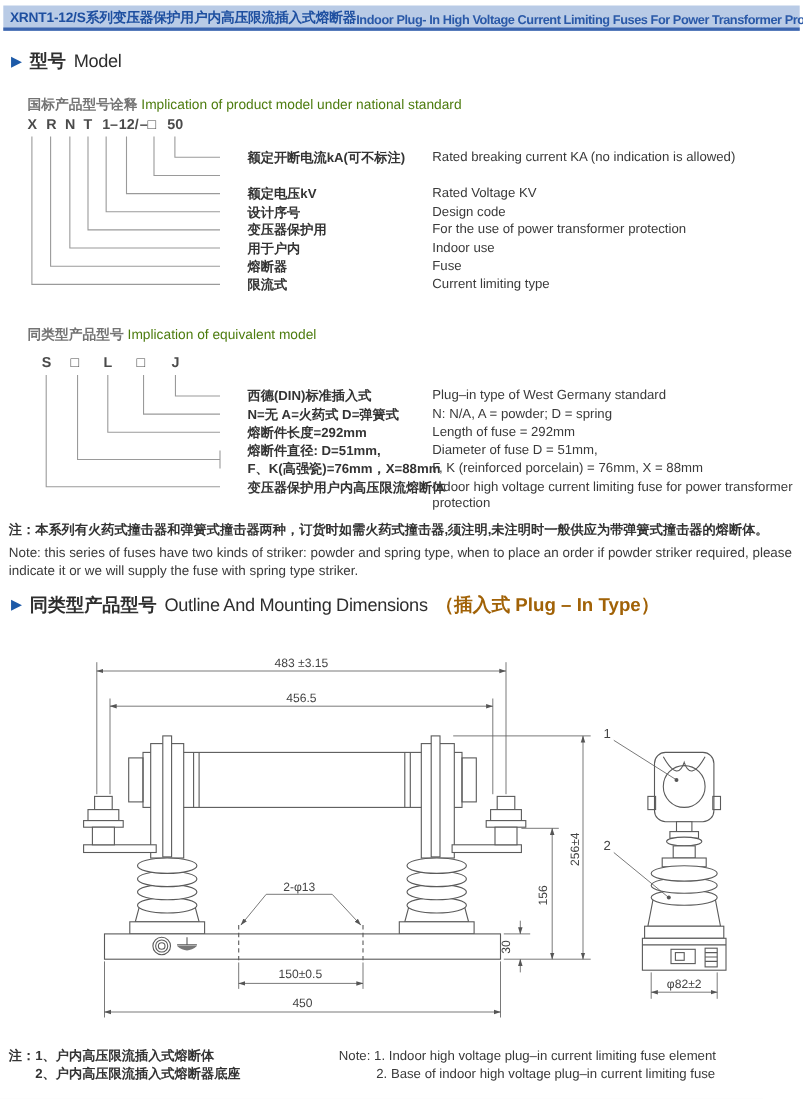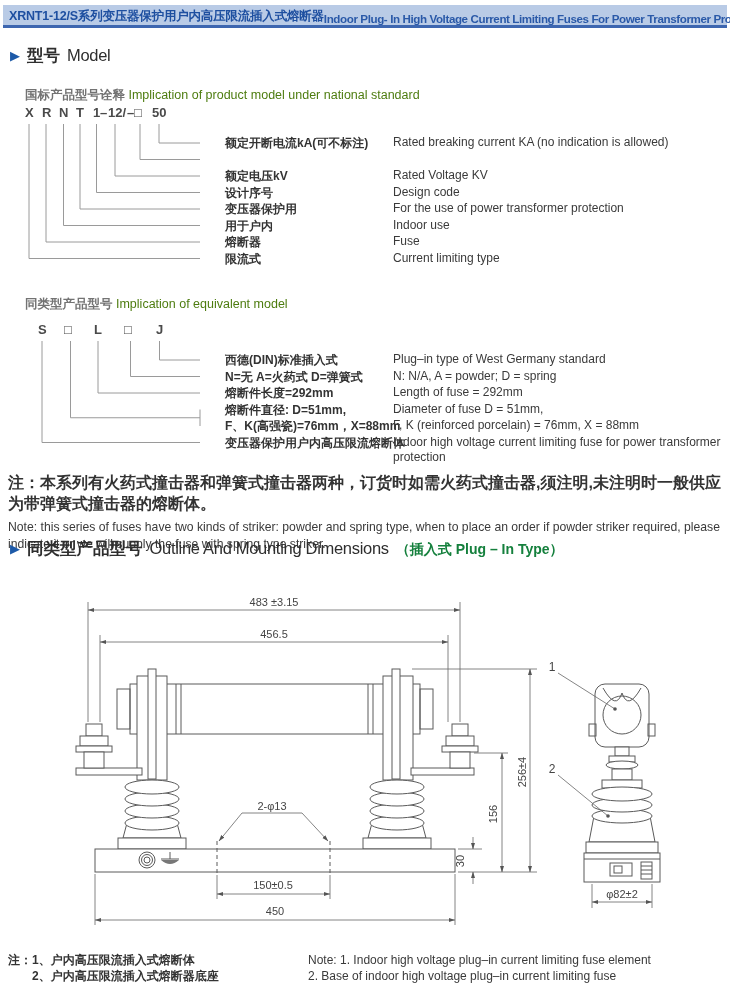--- a/index.html
+++ b/index.html
@@ -9,42 +9,42 @@
   #header-bar{position:absolute;top:5px;left:3px;right:3px;height:23px;background:#b9cbe6;
               border-bottom:3px solid #3d66b0;display:flex;align-items:flex-end;justify-content:space-between;
               padding:0 6px;box-sizing:border-box;white-space:nowrap;}
   #header-bar .cn{font-size:12.5px;font-weight:700;color:#1e4fa0;letter-spacing:-0.2px;}
   #header-bar .en{font-size:11.6px;font-weight:700;color:#2a59a8;letter-spacing:-0.4px;}
   
   .sec-head{position:absolute;left:10px;display:flex;align-items:baseline;gap:7px;white-space:nowrap;}
   .sec-head .tri{color:#1d5aa8;font-size:13px;position:relative;top:-1px;}
   .sec-head .h-cn{font-size:16.5px;font-weight:700;color:#2e2e2e;}
   .sec-head .h-en{font-size:16.5px;font-weight:400;color:#2e2e2e;letter-spacing:-0.3px;}
-  .sec-head .h-suffix{font-size:14px;color:#15803d;font-weight:600;}
+  .sec-head .h-suffix{font-size:17px;color:#a16207;font-weight:600;}
   .sub-head{position:absolute;left:25px;font-size:12.5px;white-space:nowrap;}
   .sub-head .cn{font-weight:700;color:#737373;}
   .sub-head .en{font-weight:400;color:#4d7c0f;}
   
   .diag{position:absolute;left:0;width:730px;}
   .tok{position:absolute;top:0;font-size:13px;font-weight:600;color:#4a4a4a;white-space:nowrap;}
   .drow{position:absolute;left:18px;width:582px;height:16px;}
   .drow .cn{position:absolute;left:207px;font-size:12px;font-weight:700;color:#333;white-space:nowrap;}
   .drow .en{position:absolute;left:375px;font-size:12px;font-weight:400;color:#3a3a3a;white-space:nowrap;}
   .drow .en.wrap{white-space:normal;width:335px;line-height:15px;}
   .diag svg{position:absolute;left:0;top:0;}
   
   #striker-note{position:absolute;top:473px;left:8px;width:716px;}
-  #striker-note .cn{font-size:16px;font-weight:700;color:#333;margin-bottom:4px;}
+  #striker-note .cn{font-size:12px;font-weight:700;color:#333;margin-bottom:4px;}
   #striker-note .en{font-size:12.2px;line-height:1.38;color:#3a3a3a;}
   
   #footnote{position:absolute;top:952px;left:0;width:730px;font-size:12px;}
   #footnote .col-cn{position:absolute;left:8px;font-weight:700;color:#333;}
   #footnote .col-en{position:absolute;left:308px;color:#3a3a3a;}
   #footnote .ind-cn{margin-left:24px;}
-  #footnote .ind-en{}
+  #footnote .ind-en{margin-left:34px;}
   #footnote div{line-height:16px;}
   
   #drawing{position:absolute;top:572px;left:0;}
   svg text{font-family:"Liberation Sans", sans-serif;}
 </style>
 </head>
 <body>
 
 <div id="page">
 

